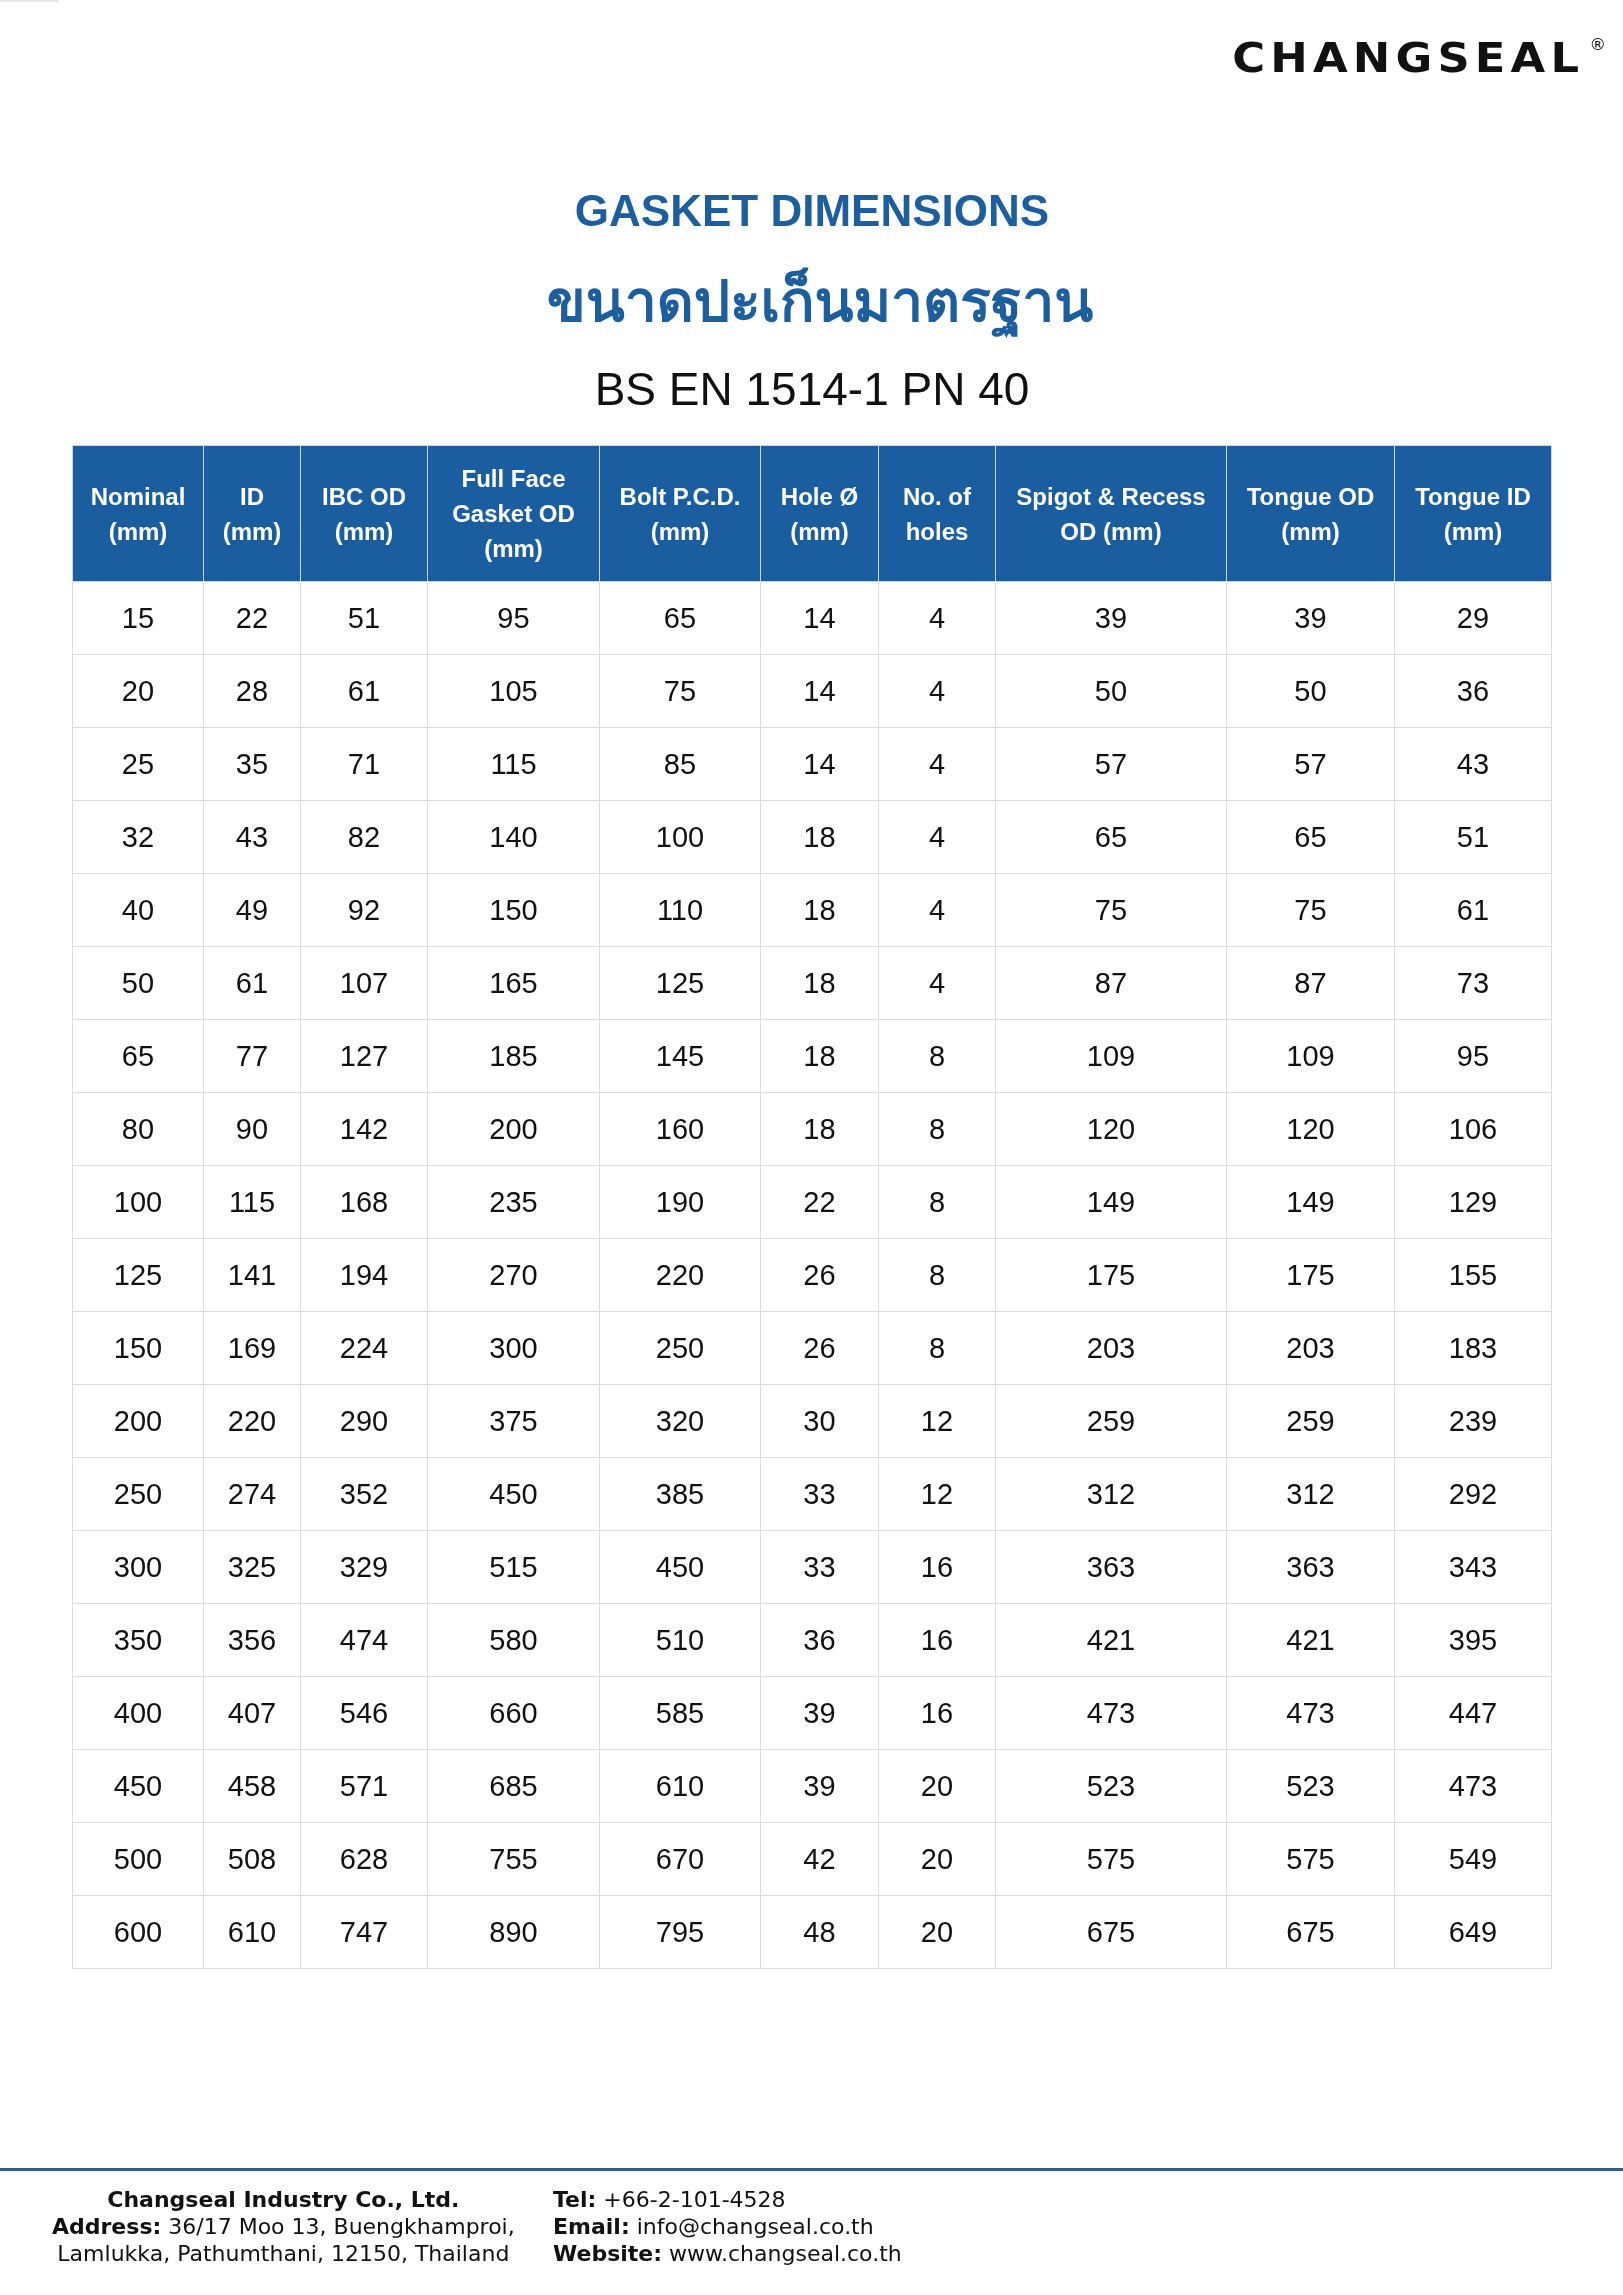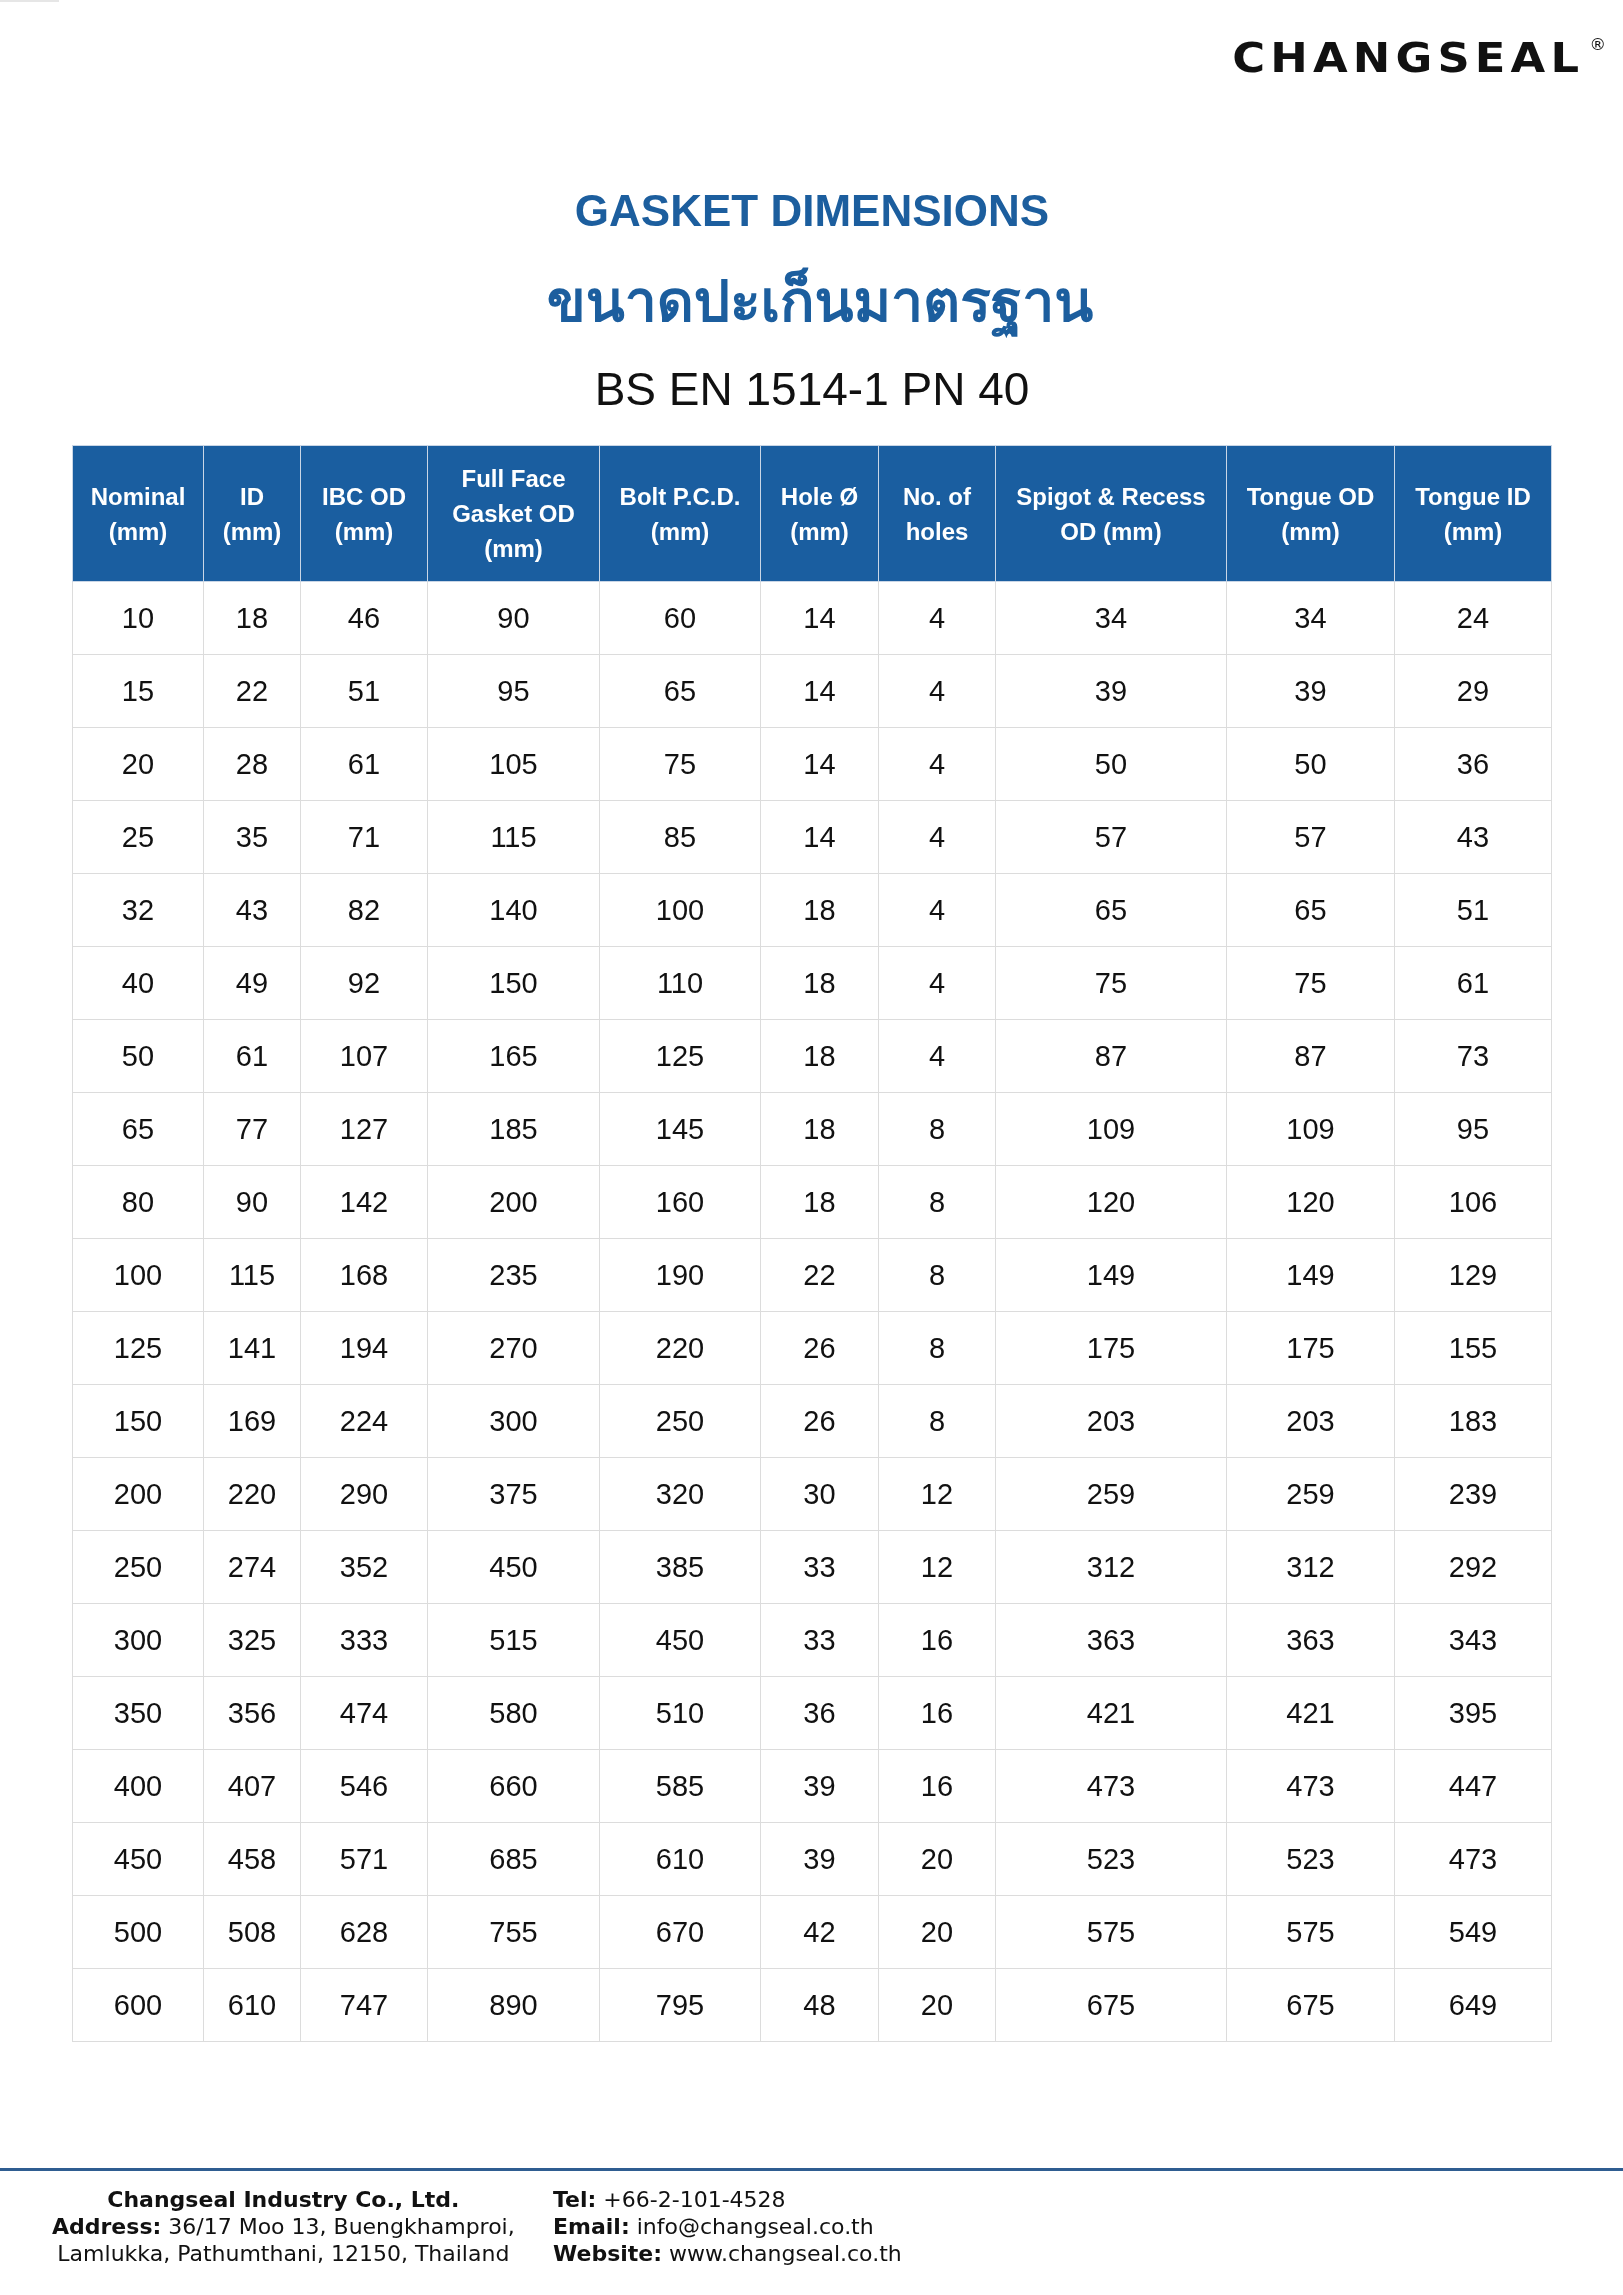--- a/index.html
+++ b/index.html
@@ -103,32 +103,20 @@
           <div>(mm)</div>
         </th>
         <th>
           <div>Tongue ID</div>
           <div>(mm)</div>
         </th>
       </tr>
   </thead>
   <tbody id="table-body">
       <tr>
-        <td>10</td>
-        <td>18</td>
-        <td>46</td>
-        <td>90</td>
-        <td>60</td>
-        <td>14</td>
-        <td>4</td>
-        <td>34</td>
-        <td>34</td>
-        <td>24</td>
-      </tr>
-      <tr>
         <td>15</td>
         <td>22</td>
         <td>51</td>
         <td>95</td>
         <td>65</td>
         <td>14</td>
         <td>4</td>
         <td>39</td>
         <td>39</td>
         <td>29</td>
@@ -273,21 +261,21 @@
         <td>385</td>
         <td>33</td>
         <td>12</td>
         <td>312</td>
         <td>312</td>
         <td>292</td>
       </tr>
       <tr>
         <td>300</td>
         <td>325</td>
-        <td>333</td>
+        <td>329</td>
         <td>515</td>
         <td>450</td>
         <td>33</td>
         <td>16</td>
         <td>363</td>
         <td>363</td>
         <td>343</td>
       </tr>
       <tr>
         <td>350</td>

